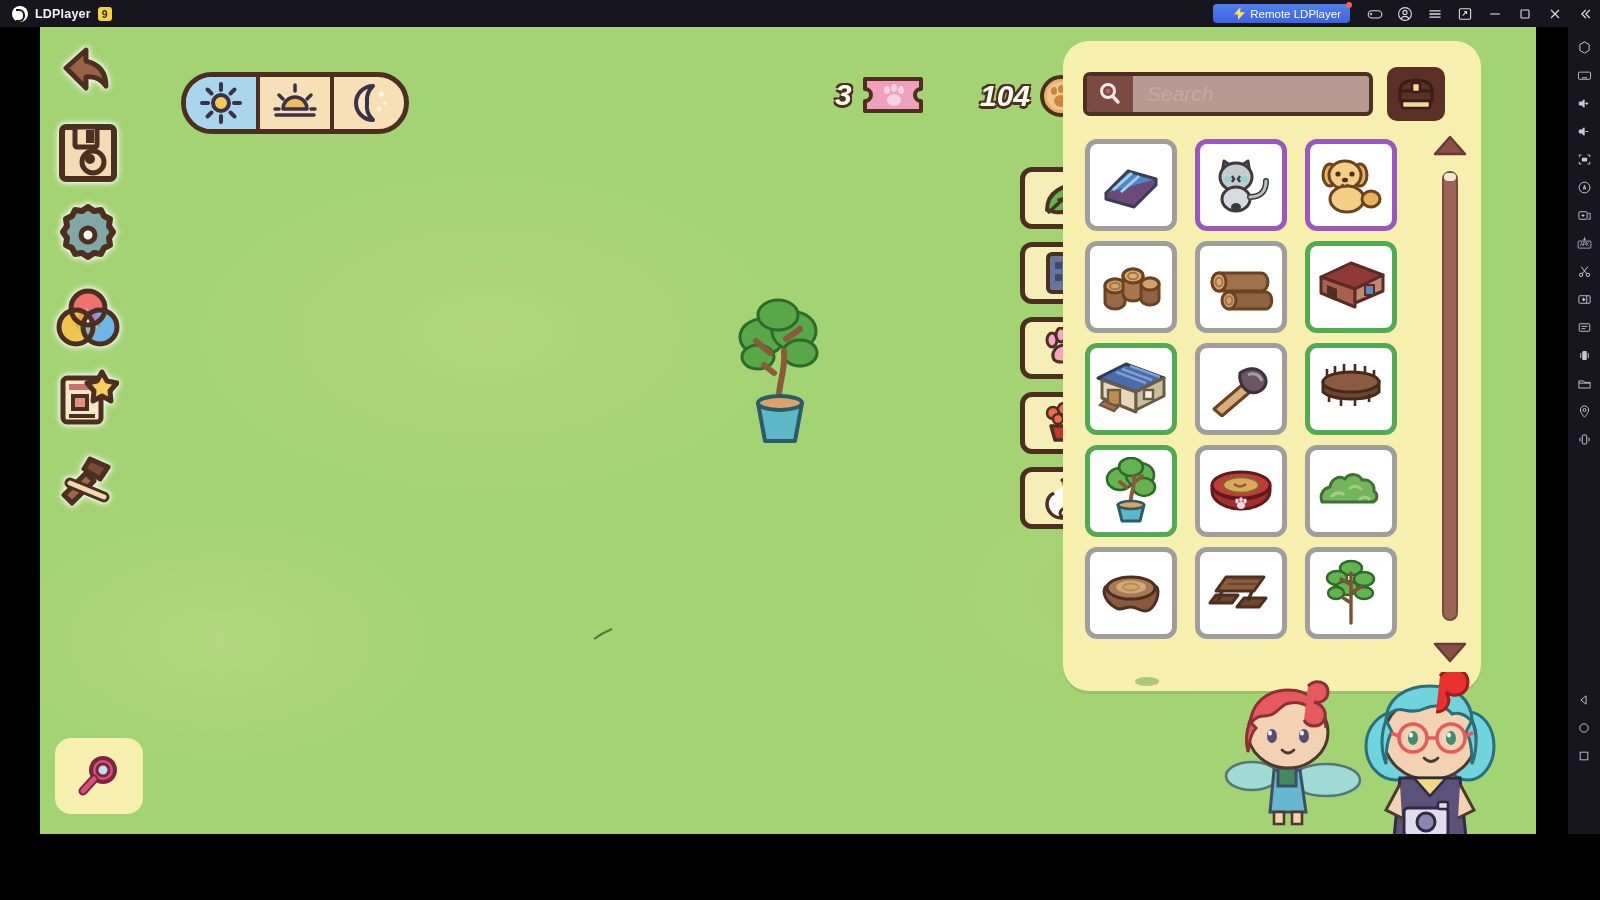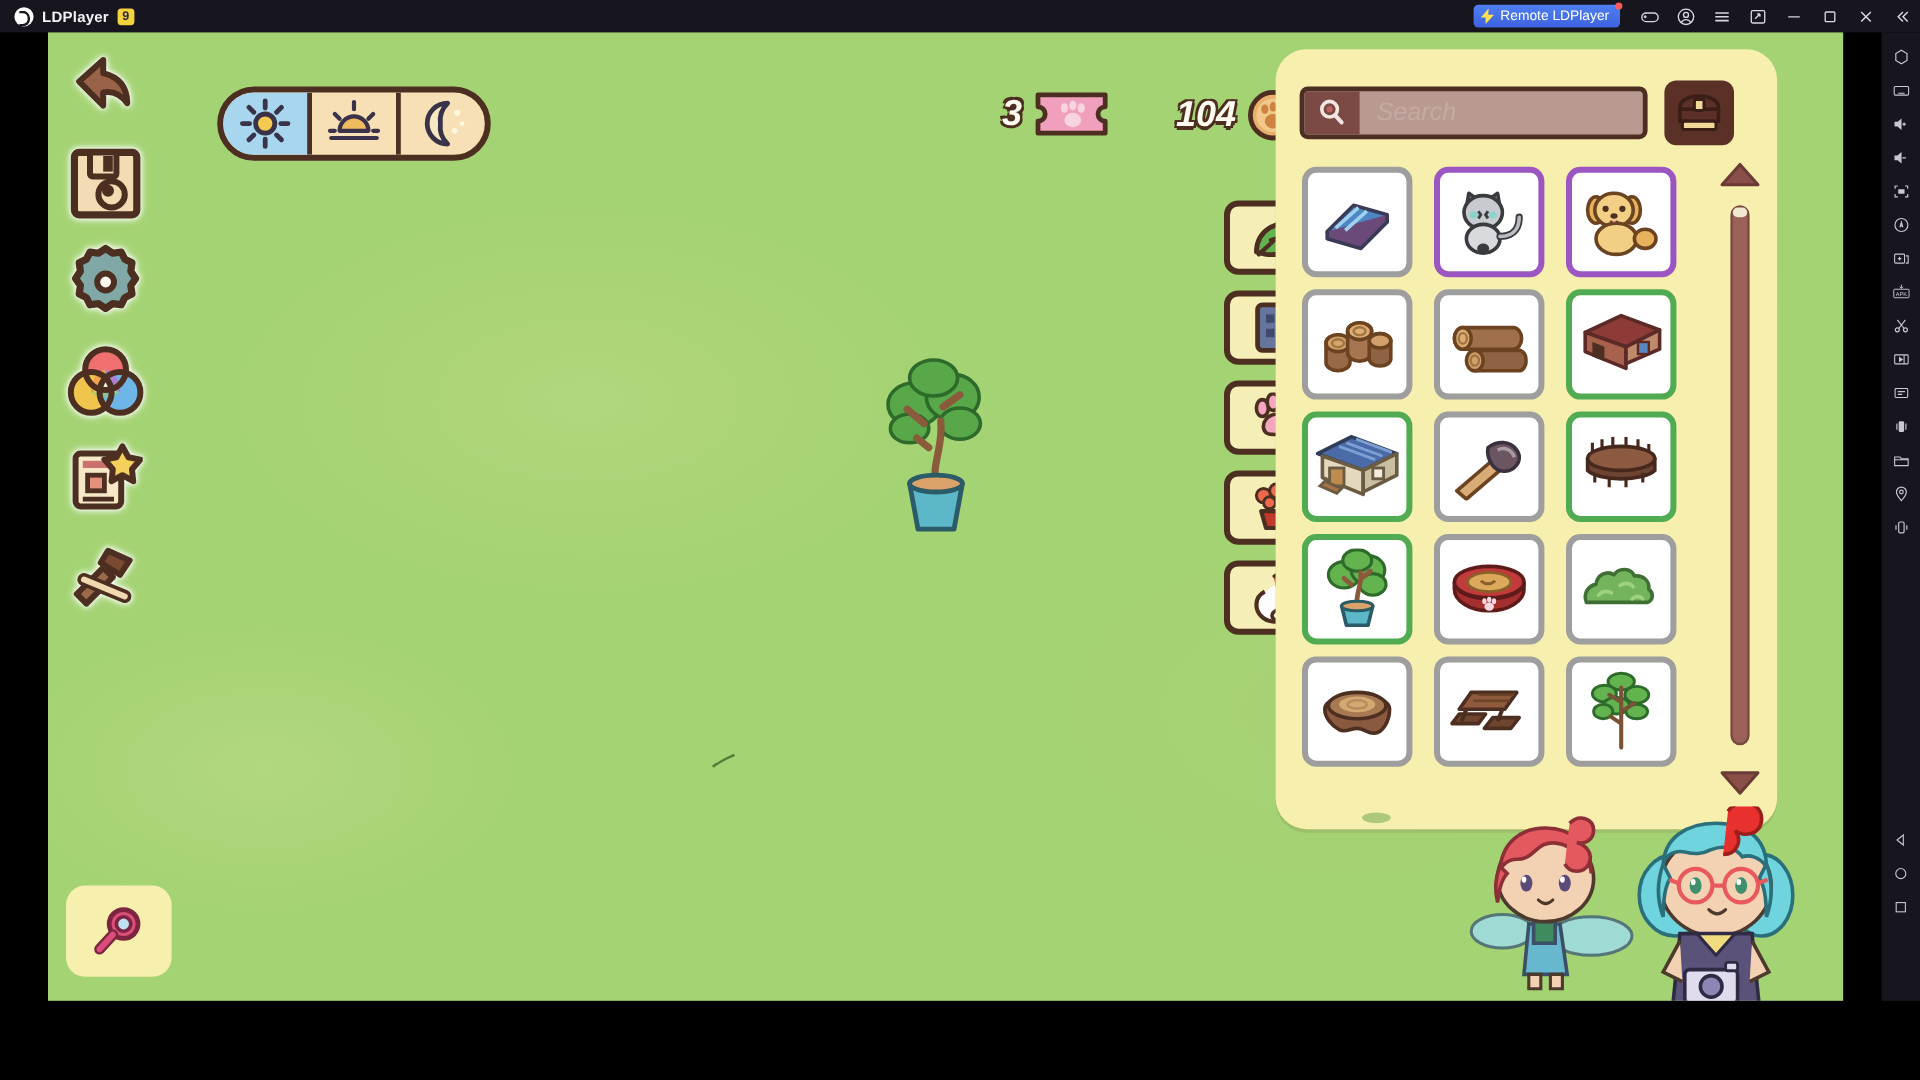--- a/index.html
+++ b/index.html
@@ -28,21 +28,21 @@
   .brand-name { color:#f2f2f4; font-size:12.5px; font-weight:bold; letter-spacing:.2px; }
   .brand-ver {
     background:#f5d33d; color:#2b2b33; font-size:10.5px; font-weight:bold;
     border-radius:3px; padding:1px 4px; line-height:12px;
   }
   #titlebar .spacer { flex: 1; }
   .remote-btn {
     display:flex; align-items:center; gap:5px;
     background: linear-gradient(180deg,#4f7ff0,#3e62e0);
     color:#fff; font-size:11.5px; border-radius:4px;
-    padding:3px 9px 3px 6px; margin-right:10px; position:relative;
+    padding:3px 9px 3px 21px; margin-right:10px; position:relative;
     cursor:pointer; white-space:nowrap;
   }
   .remote-btn .dot { position:absolute; right:-2px; top:-2px; width:6px;height:6px;border-radius:50%;background:#ff5a5a; }
   .tb-icon {
     width: 30px; height: 27px; display:flex; align-items:center; justify-content:center;
     color:#d9d9e0; font-size:14px; cursor:pointer;
   }
   .tb-icon svg { display:block; }
 
   

